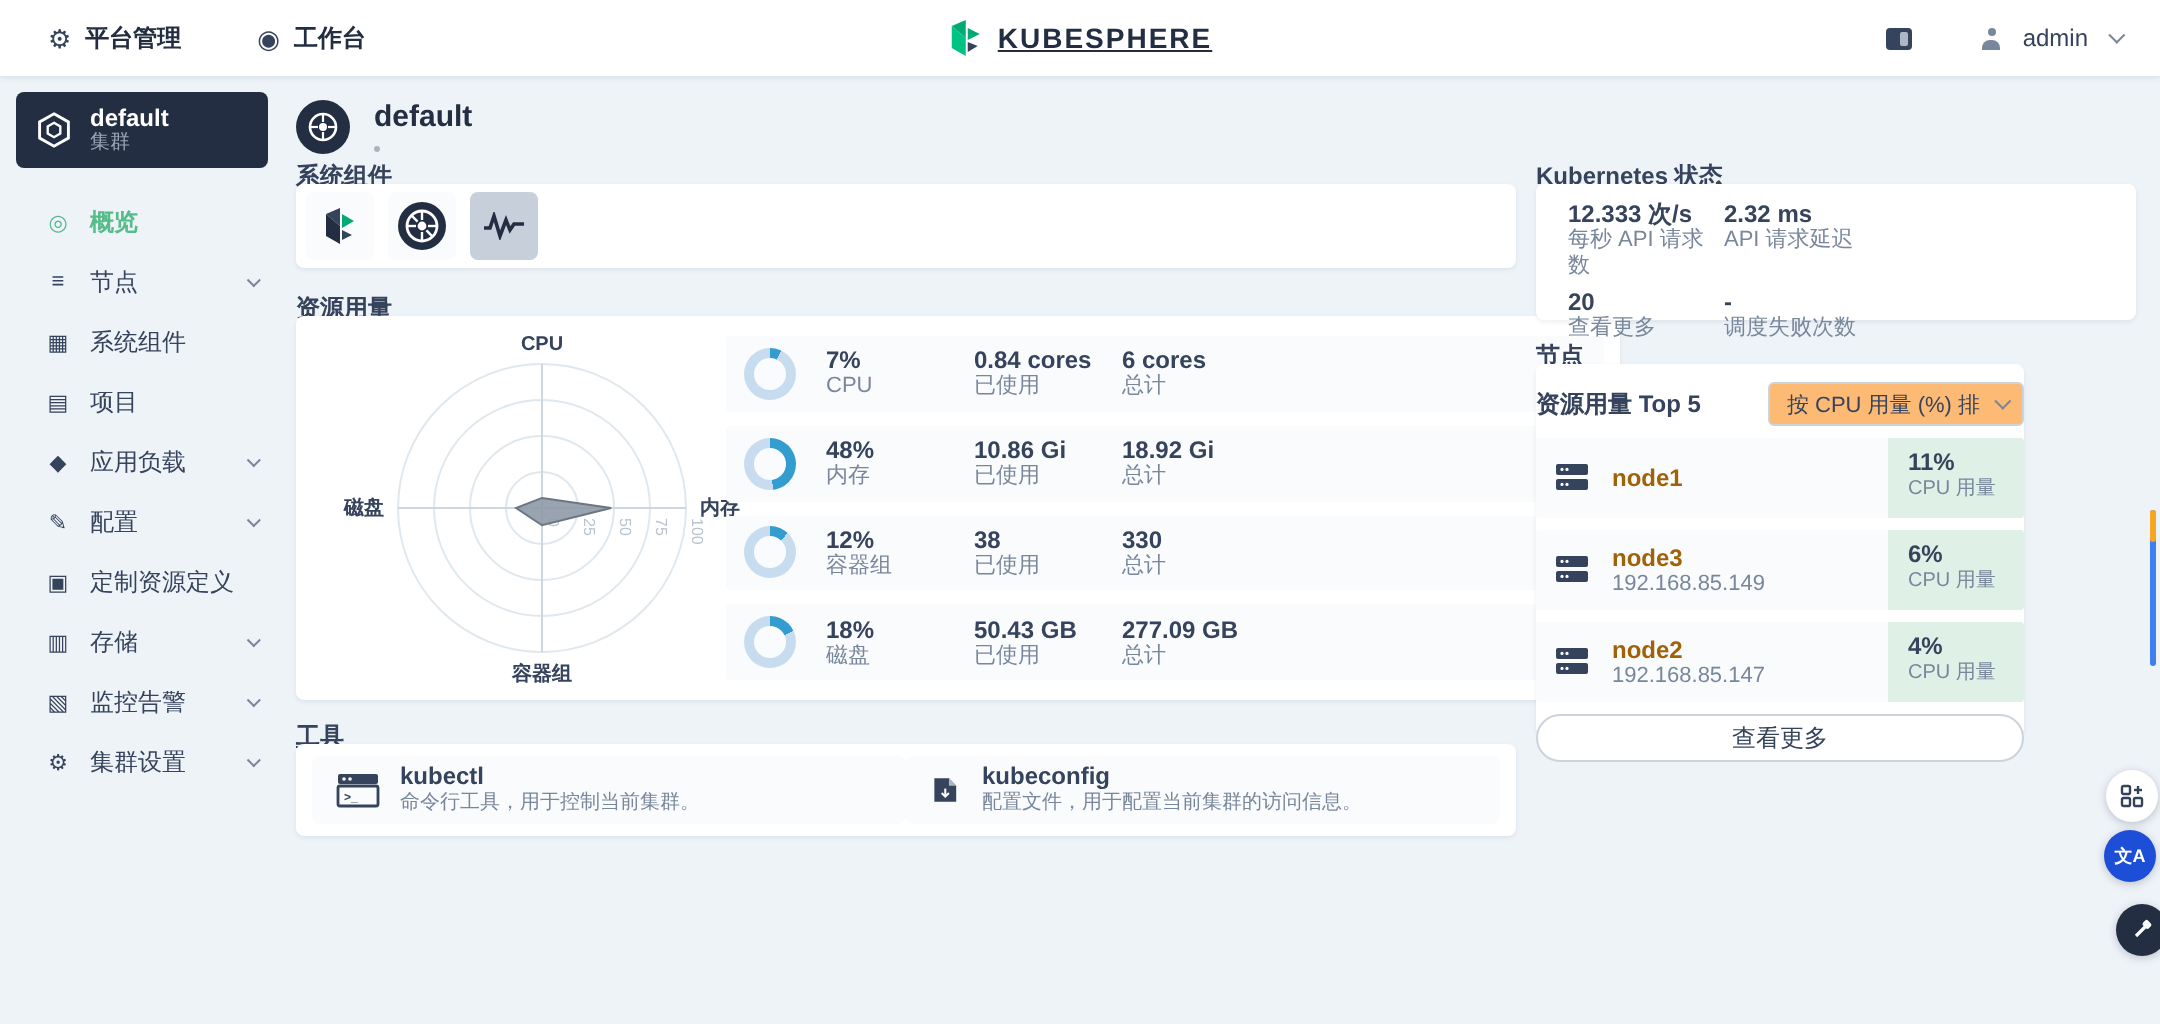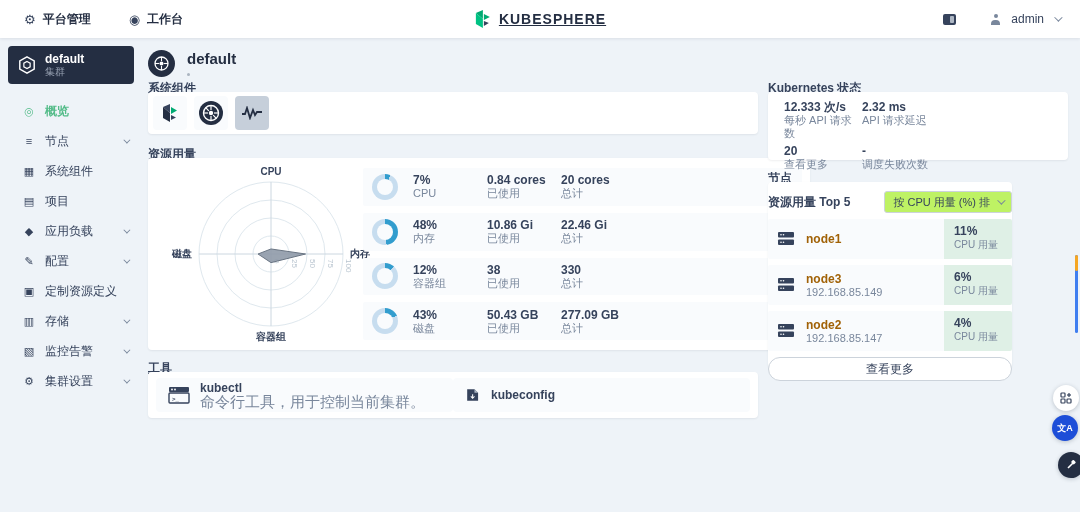--- a/index.html
+++ b/index.html
@@ -62,30 +62,30 @@
   .stat-col.c2 { width:74px; margin-left:0; }
   .stat-col.c3 { margin-left:0; }
   .sv { font-size:12px; font-weight:bold; color:#36435c; line-height:14px; }
   .sl { font-size:11px; color:#79879c; line-height:13px; }
 
   .lbl-tools { position:absolute; left:148px; top:360px;text-decoration:underline; }
   .tools-card { left:148px; top:372px; width:610px; height:46px; display:flex; align-items:center; padding:0 8px; }
   .tool-tile { flex:1; height:34px; background:#f9fbfd; border-radius:4px; display:flex; align-items:center; gap:10px; padding:0 12px; cursor:pointer; }
   .tool-ico { width:22px; height:18px; flex:0 0 auto; }
   .tool-name { font-size:12px; font-weight:bold; color:#36435c; line-height:13px; }
-  .tool-desc { font-size:15px; color:#79879c; line-height:13px; }
+  .tool-desc { font-size:10px; color:#79879c; line-height:13px; }
 
   
   .lbl-k8s { position:absolute; left:768px; top:80px; }
   .status-card { left:768px; top:92px; width:300px; height:68px; padding:8px 16px; display:grid; grid-template-columns:78px auto; grid-row-gap:4px; }
   .metric .sv { font-size:12px; }
   .lbl-nodes { position:absolute; left:768px; top:170px; }
   .nodes-card { left:768px; top:182px; width:244px; height:186px; padding:8px 0; }
   .nodes-head { display:flex; align-items:center; justify-content:space-between; height:24px; margin-bottom:5px; }
-  .sort-dd { display:flex; align-items:center; gap:7px; border:1px solid #ccd3db; border-radius:3px; height:22px; padding:0 8px; font-size:11px; color:#36435c; background:#bef264; cursor:pointer; }
+  .sort-dd { display:flex; align-items:center; gap:7px; border:1px solid #ccd3db; border-radius:3px; height:22px; padding:0 8px; font-size:11px; color:#36435c; background:#fdba74; cursor:pointer; }
   .node-row { height:40px; background:#f9fbfd; border-radius:2px; display:flex; align-items:center; padding-left:8px; margin-bottom:6px; overflow:hidden; cursor:pointer; }
   .server-ico { width:20px; height:16px; flex:0 0 auto; }
   .node-meta { margin-left:10px; flex:1; }
   .node-name { font-size:12px; font-weight:bold; color:#a16207; line-height:14px; }
   .node-ip { font-size:11px; color:#79879c; line-height:13px; }
   .node-usage { width:68px; height:40px; background:#dff0e6; padding:6px 0 0 10px; }
   .node-usage .sv { line-height:13px; }
   .node-usage .sl { font-size:10px; }
   .more-btn { height:24px; border:1px solid #ccd3db; border-radius:12px; background:#fff; width:100%; display:flex; align-items:center; justify-content:center; font-size:12px; color:#36435c; margin-top:2px; cursor:pointer; }
 
@@ -271,38 +271,38 @@
         </span>
       <span class="stat-col c1">
           <div class="sv">7%</div>
           <div class="sl">CPU</div>
         </span>
       <span class="stat-col c2">
           <div class="sv">0.84 cores</div>
           <div class="sl">已使用</div>
         </span>
       <span class="stat-col c3">
-          <div class="sv">20 cores</div>
+          <div class="sv">6 cores</div>
           <div class="sl">总计</div>
         </span>
     </div>
     <div class="stat-row">
       <span class="donut" style="background: conic-gradient(rgb(50, 157, 206) 0deg, rgb(50, 157, 206) 48%, rgb(199, 221, 239) 48%, rgb(199, 221, 239) 100%);">
           <i></i>
         </span>
       <span class="stat-col c1">
           <div class="sv">48%</div>
           <div class="sl">内存</div>
         </span>
       <span class="stat-col c2">
           <div class="sv">10.86 Gi</div>
           <div class="sl">已使用</div>
         </span>
       <span class="stat-col c3">
-          <div class="sv">22.46 Gi</div>
+          <div class="sv">18.92 Gi</div>
           <div class="sl">总计</div>
         </span>
     </div>
     <div class="stat-row">
       <span class="donut" style="background: conic-gradient(rgb(50, 157, 206) 0deg, rgb(50, 157, 206) 12%, rgb(199, 221, 239) 12%, rgb(199, 221, 239) 100%);">
           <i></i>
         </span>
       <span class="stat-col c1">
           <div class="sv">12%</div>
           <div class="sl">容器组</div>
@@ -314,21 +314,21 @@
       <span class="stat-col c3">
           <div class="sv">330</div>
           <div class="sl">总计</div>
         </span>
     </div>
     <div class="stat-row">
       <span class="donut" style="background: conic-gradient(rgb(50, 157, 206) 0deg, rgb(50, 157, 206) 18%, rgb(199, 221, 239) 18%, rgb(199, 221, 239) 100%);">
           <i></i>
         </span>
       <span class="stat-col c1">
-          <div class="sv">43%</div>
+          <div class="sv">18%</div>
           <div class="sl">磁盘</div>
         </span>
       <span class="stat-col c2">
           <div class="sv">50.43 GB</div>
           <div class="sl">已使用</div>
         </span>
       <span class="stat-col c3">
           <div class="sv">277.09 GB</div>
           <div class="sl">总计</div>
         </span>
@@ -355,20 +355,21 @@
     <svg class="tool-ico" viewBox="0 0 22 18" style="width:16px">
       <path d="M3 1 h10 l5 5 v11 h-15 z" fill="#36435c"></path>
       <path d="M13 1 l5 5 h-5 z" fill="#aeb7c4"></path>
       <g stroke="#fff" stroke-width="1.4">
           <line x1="10.5" y1="8" x2="10.5" y2="13"></line>
           <polyline points="8,11 10.5,13.5 13,11" fill="none"></polyline>
         </g>
     </svg>
     <div>
       <div class="tool-name">kubeconfig</div>
+      <div class="tool-desc">配置文件，用于配置当前集群的访问信息。</div>
     </div>
   </div>
 </div>
 
 <div class="sec-label lbl-k8s">Kubernetes 状态</div>
 <div class="card status-card">
   <div class="metric">
     <div class="sv">12.333 次/s</div>
     <div class="sl">每秒 API 请求数</div>
   </div>

